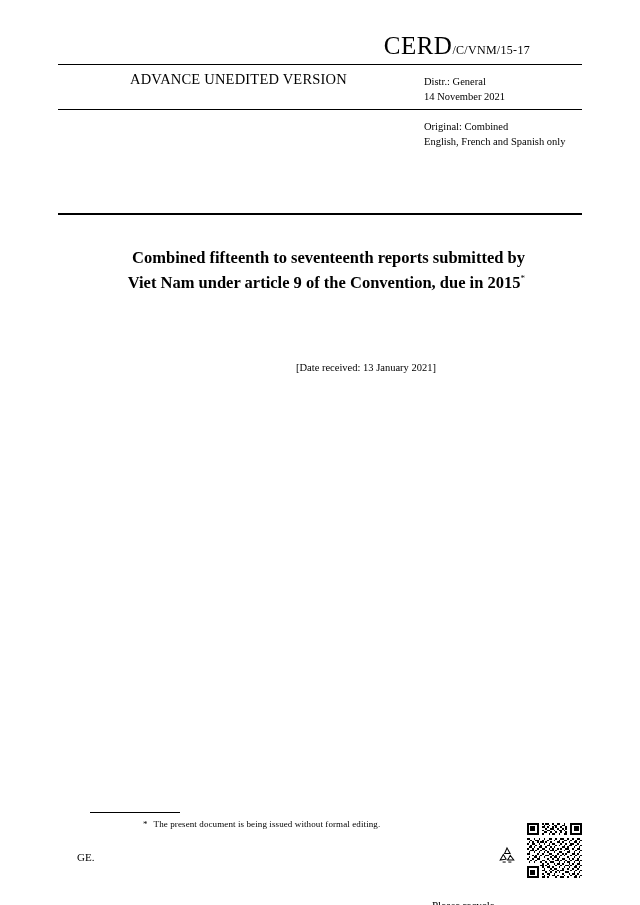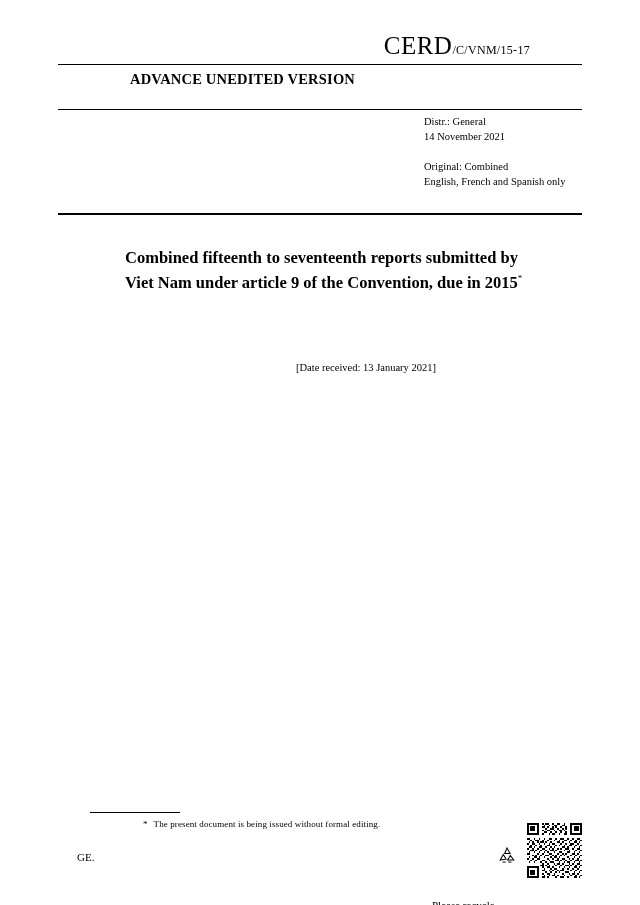--- a/index.html
+++ b/index.html
@@ -55,32 +55,31 @@
     background: #000000;
     top: 109px;
   }
 
   
   .advance {
     position: absolute;
     left: 130px;
     top: 71px;
     font-size: 14.5px;
-    font-weight: bold;
+    font-weight: normal;
     letter-spacing: 0.2px;
   }
 
   
   .distr {
     position: absolute;
     left: 424px;
     top: 74px;
     font-size: 10.5px;
     line-height: 15px;
-    margin-top: 40px;
   }
   .distr .grp2 {
     margin-top: 15px;
   }
 
   
   .rule-committee {
     position: absolute;
     left: 58px;
     width: 524px;
@@ -99,20 +98,21 @@
 
   
   .title {
     position: absolute;
     left: 125px;
     top: 247px;
     width: 400px;
     font-size: 16.5px;
     font-weight: bold;
     line-height: 21px;
+    text-align: right;
   }
   .title .fn {
     font-size: 9px;
     font-weight: normal;
     vertical-align: super;
   }
 
   
   .date-received {
     position: absolute;

